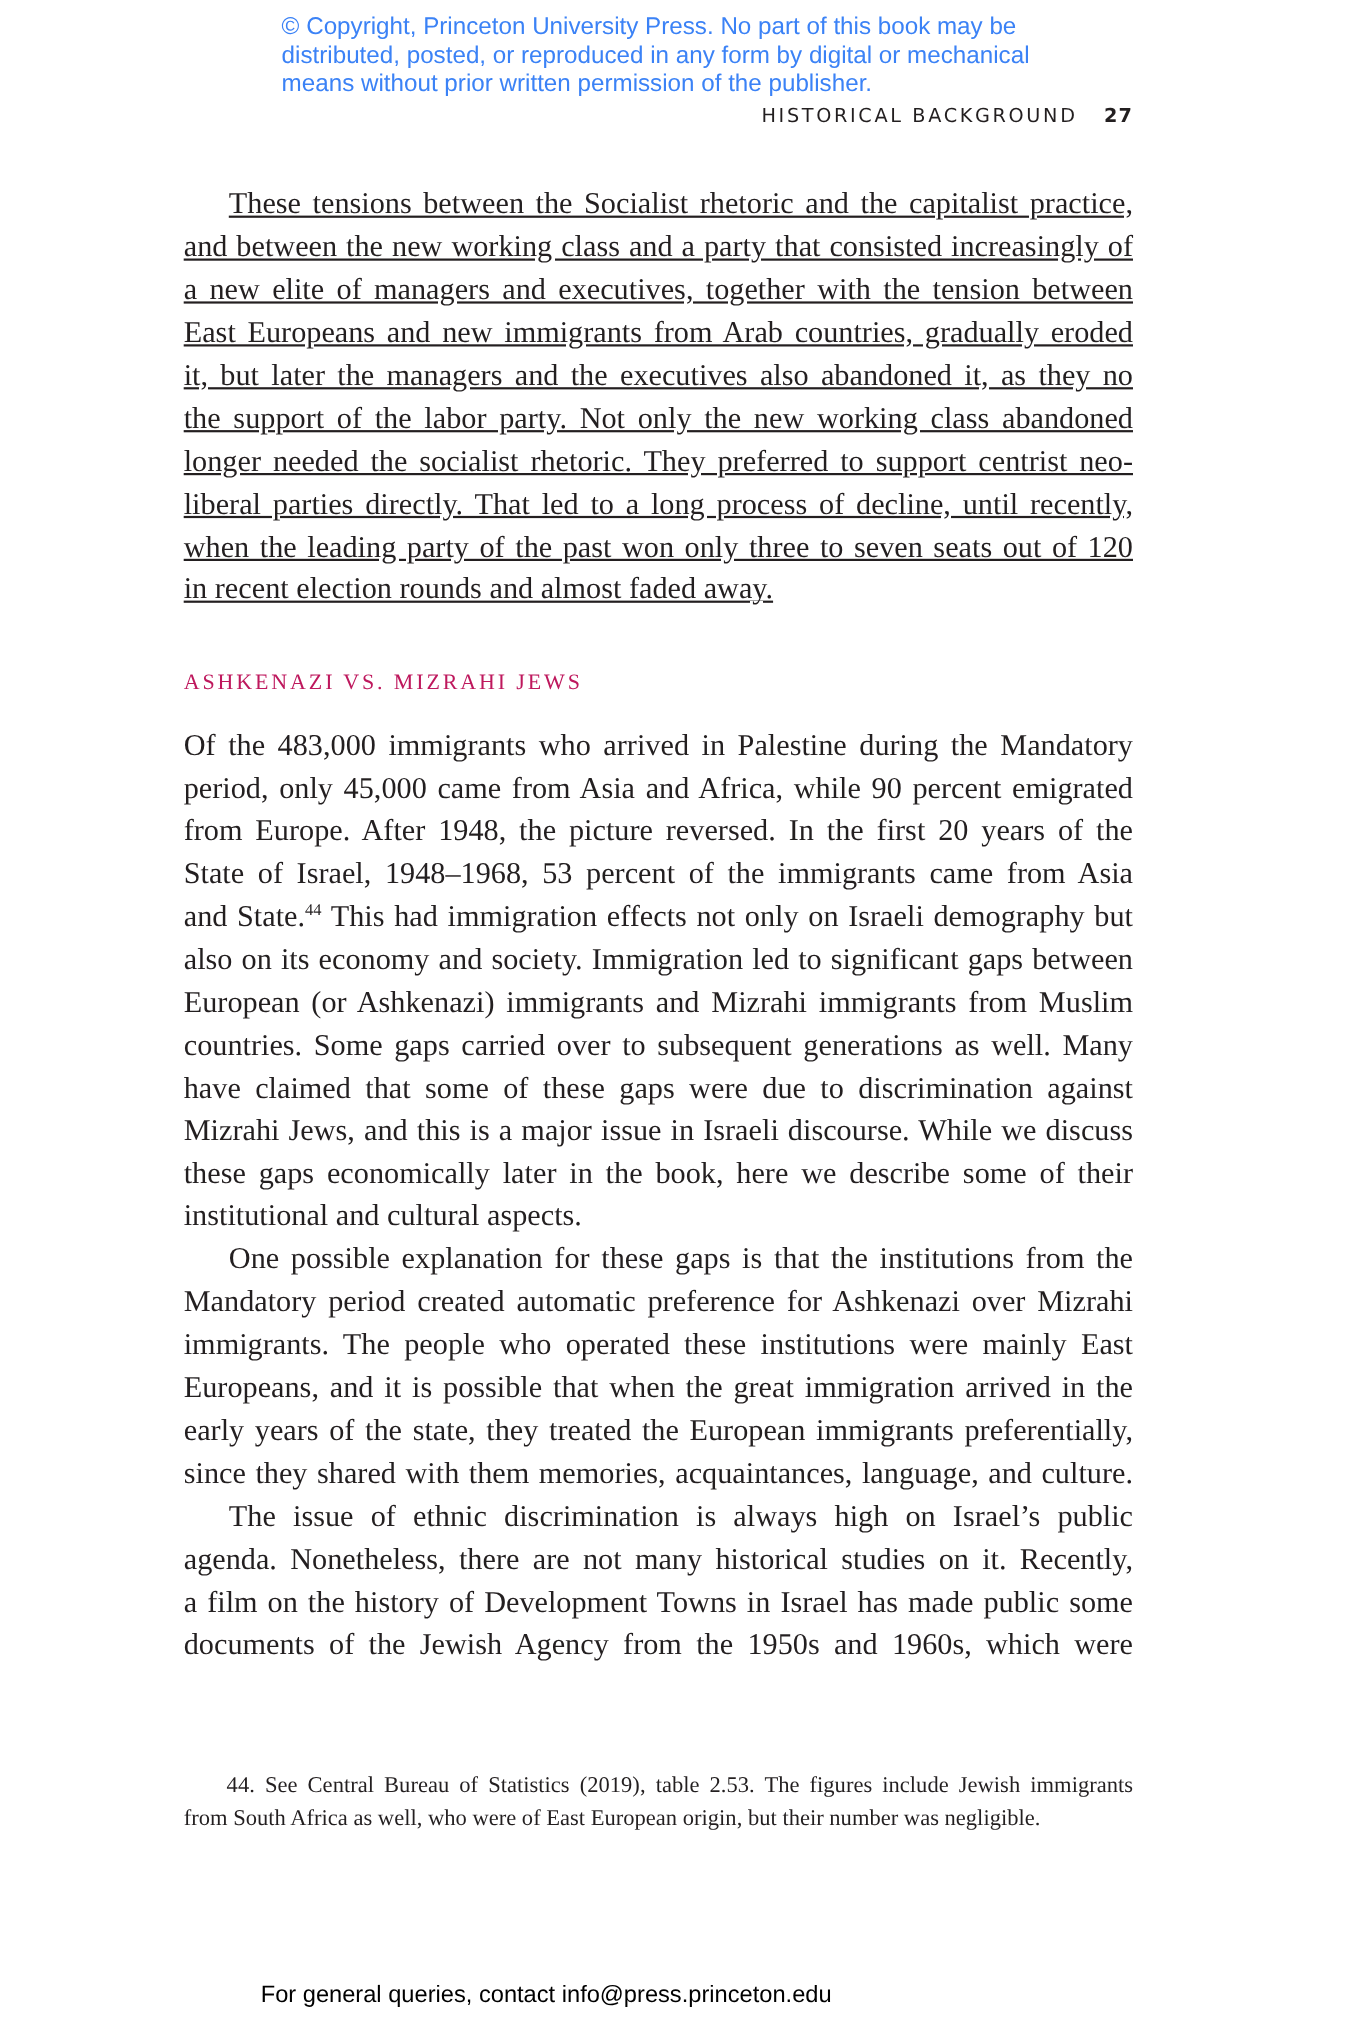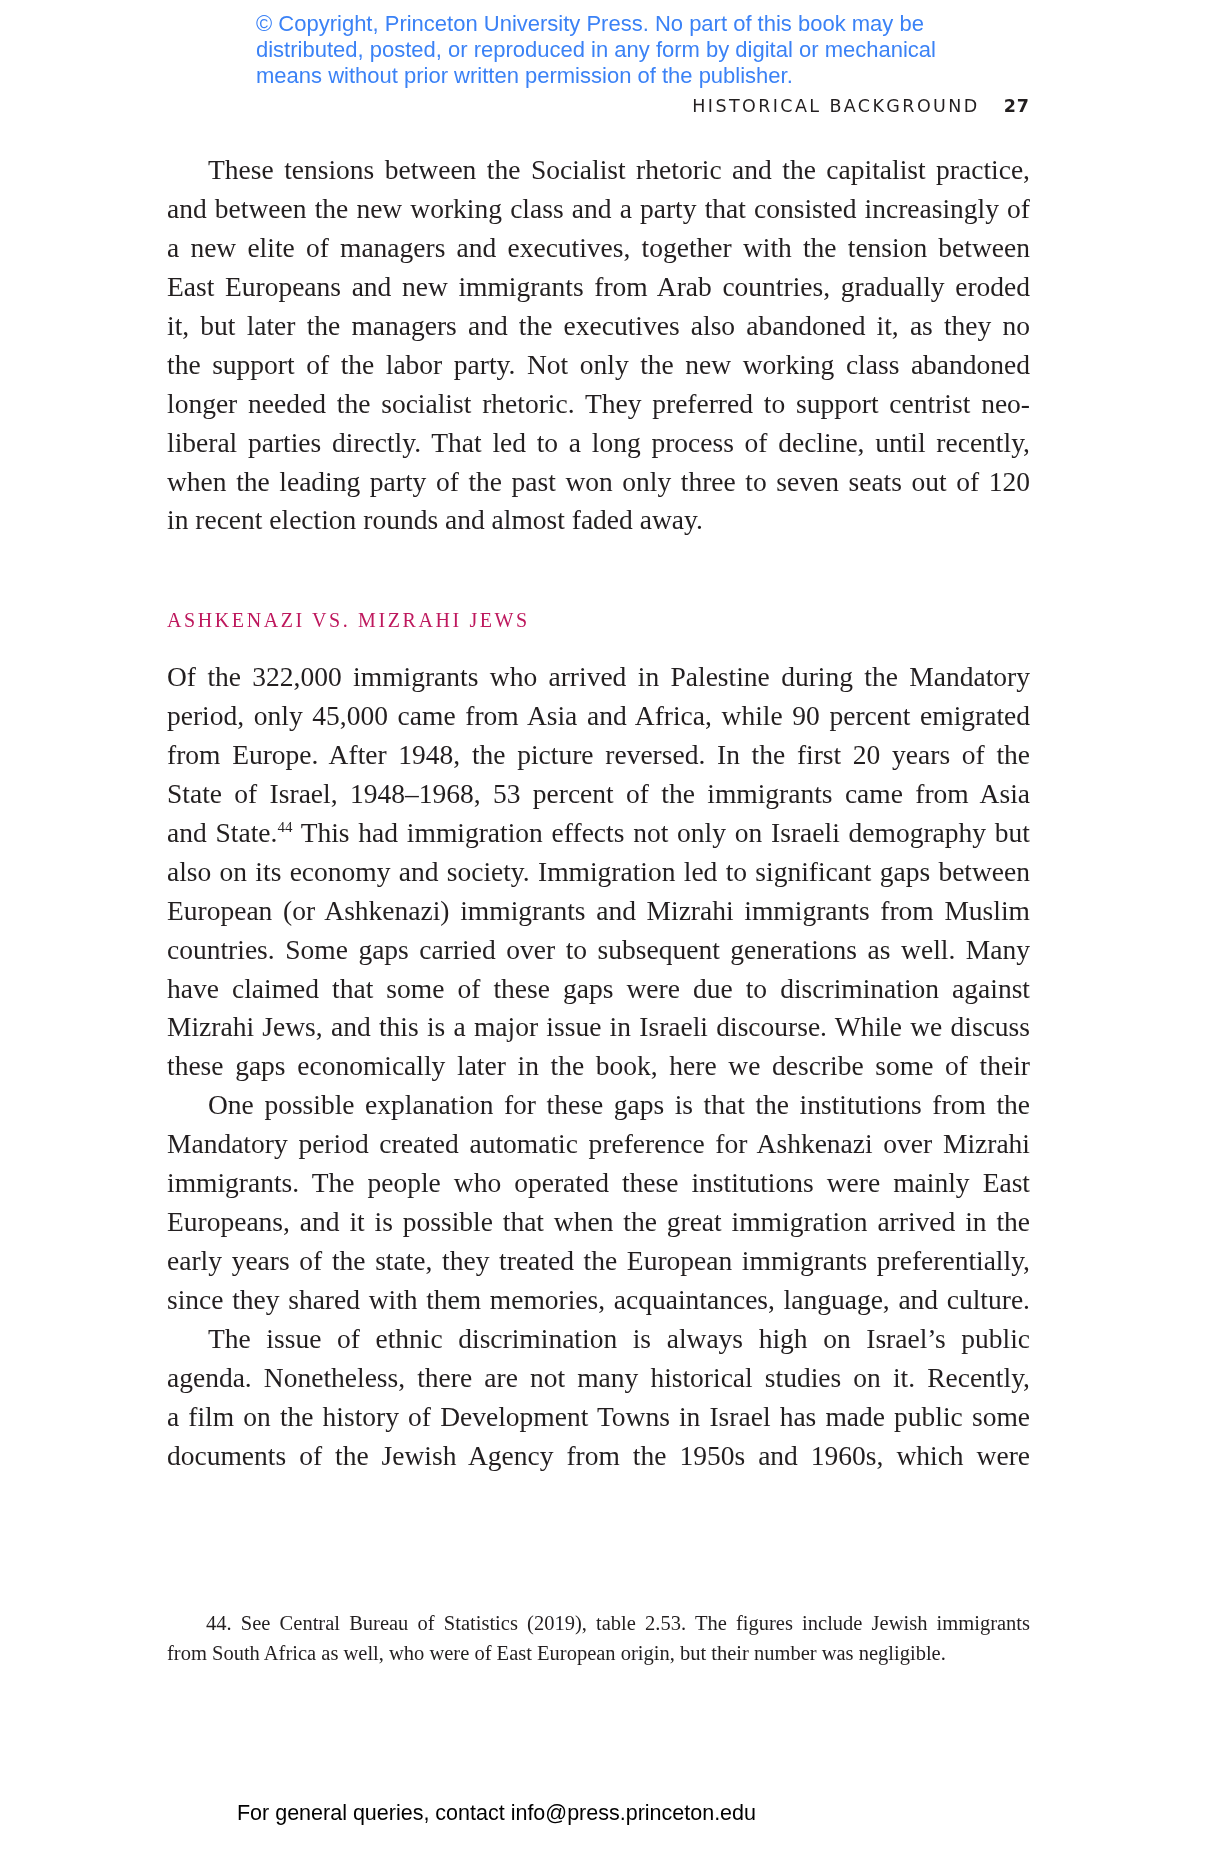--- a/index.html
+++ b/index.html
@@ -44,47 +44,48 @@
 <div class="copyright">
   <div>© Copyright, Princeton University Press. No part of this book may be</div>
   <div>distributed, posted, or reproduced in any form by digital or mechanical</div>
   <div>means without prior written permission of the publisher.</div>
 </div>
 
 <div class="running-head">
   <span>HISTORICAL BACKGROUND</span><span class="pg">27</span>
 </div>
 
-<div class="col" style="top:151px;">
+<div class="col" style="top:166px;text-decoration:underline;">
   <div class="line indent">These tensions between the Socialist rhetoric and the capitalist practice,</div>
   <div class="line">and between the new working class and a party that consisted increasingly of</div>
   <div class="line">a new elite of managers and executives, together with the tension between</div>
   <div class="line">East Europeans and new immigrants from Arab countries, gradually eroded</div>
   <div class="line">it, but later the managers and the executives also abandoned it, as they no</div>
   <div class="line">the support of the labor party. Not only the new working class abandoned</div>
   <div class="line">longer needed the socialist rhetoric. They preferred to support centrist neo-</div>
   <div class="line">liberal parties directly. That led to a long process of decline, until recently,</div>
   <div class="line">when the leading party of the past won only three to seven seats out of 120</div>
   <div class="line last">in recent election rounds and almost faded away.</div>
 </div>
 
 <div class="section-heading">ASHKENAZI VS. MIZRAHI JEWS</div>
 
 <div class="col" style="top:658px;">
-  <div class="line">Of the 322,000 immigrants who arrived in Palestine during the Mandatory</div>
+  <div class="line">Of the 483,000 immigrants who arrived in Palestine during the Mandatory</div>
   <div class="line">period, only 45,000 came from Asia and Africa, while 90 percent emigrated</div>
   <div class="line">from Europe. After 1948, the picture reversed. In the first 20 years of the</div>
   <div class="line">State of Israel, 1948–1968, 53 percent of the immigrants came from Asia</div>
   <div class="line"><span>and State.</span><sup>44</sup><span> This had immigration effects not only on Israeli demography but</span></div>
   <div class="line">also on its economy and society. Immigration led to significant gaps between</div>
   <div class="line">European (or Ashkenazi) immigrants and Mizrahi immigrants from Muslim</div>
   <div class="line">countries. Some gaps carried over to subsequent generations as well. Many</div>
   <div class="line">have claimed that some of these gaps were due to discrimination against</div>
   <div class="line">Mizrahi Jews, and this is a major issue in Israeli discourse. While we discuss</div>
   <div class="line">these gaps economically later in the book, here we describe some of their</div>
+  <div class="line last">institutional and cultural aspects.</div>
 
   <div class="line indent">One possible explanation for these gaps is that the institutions from the</div>
   <div class="line">Mandatory period created automatic preference for Ashkenazi over Mizrahi</div>
   <div class="line">immigrants. The people who operated these institutions were mainly East</div>
   <div class="line">Europeans, and it is possible that when the great immigration arrived in the</div>
   <div class="line">early years of the state, they treated the European immigrants preferentially,</div>
   <div class="line">since they shared with them memories, acquaintances, language, and culture.</div>
 
   <div class="line indent">The issue of ethnic discrimination is always high on Israel’s public</div>
   <div class="line">agenda. Nonetheless, there are not many historical studies on it. Recently,</div>

